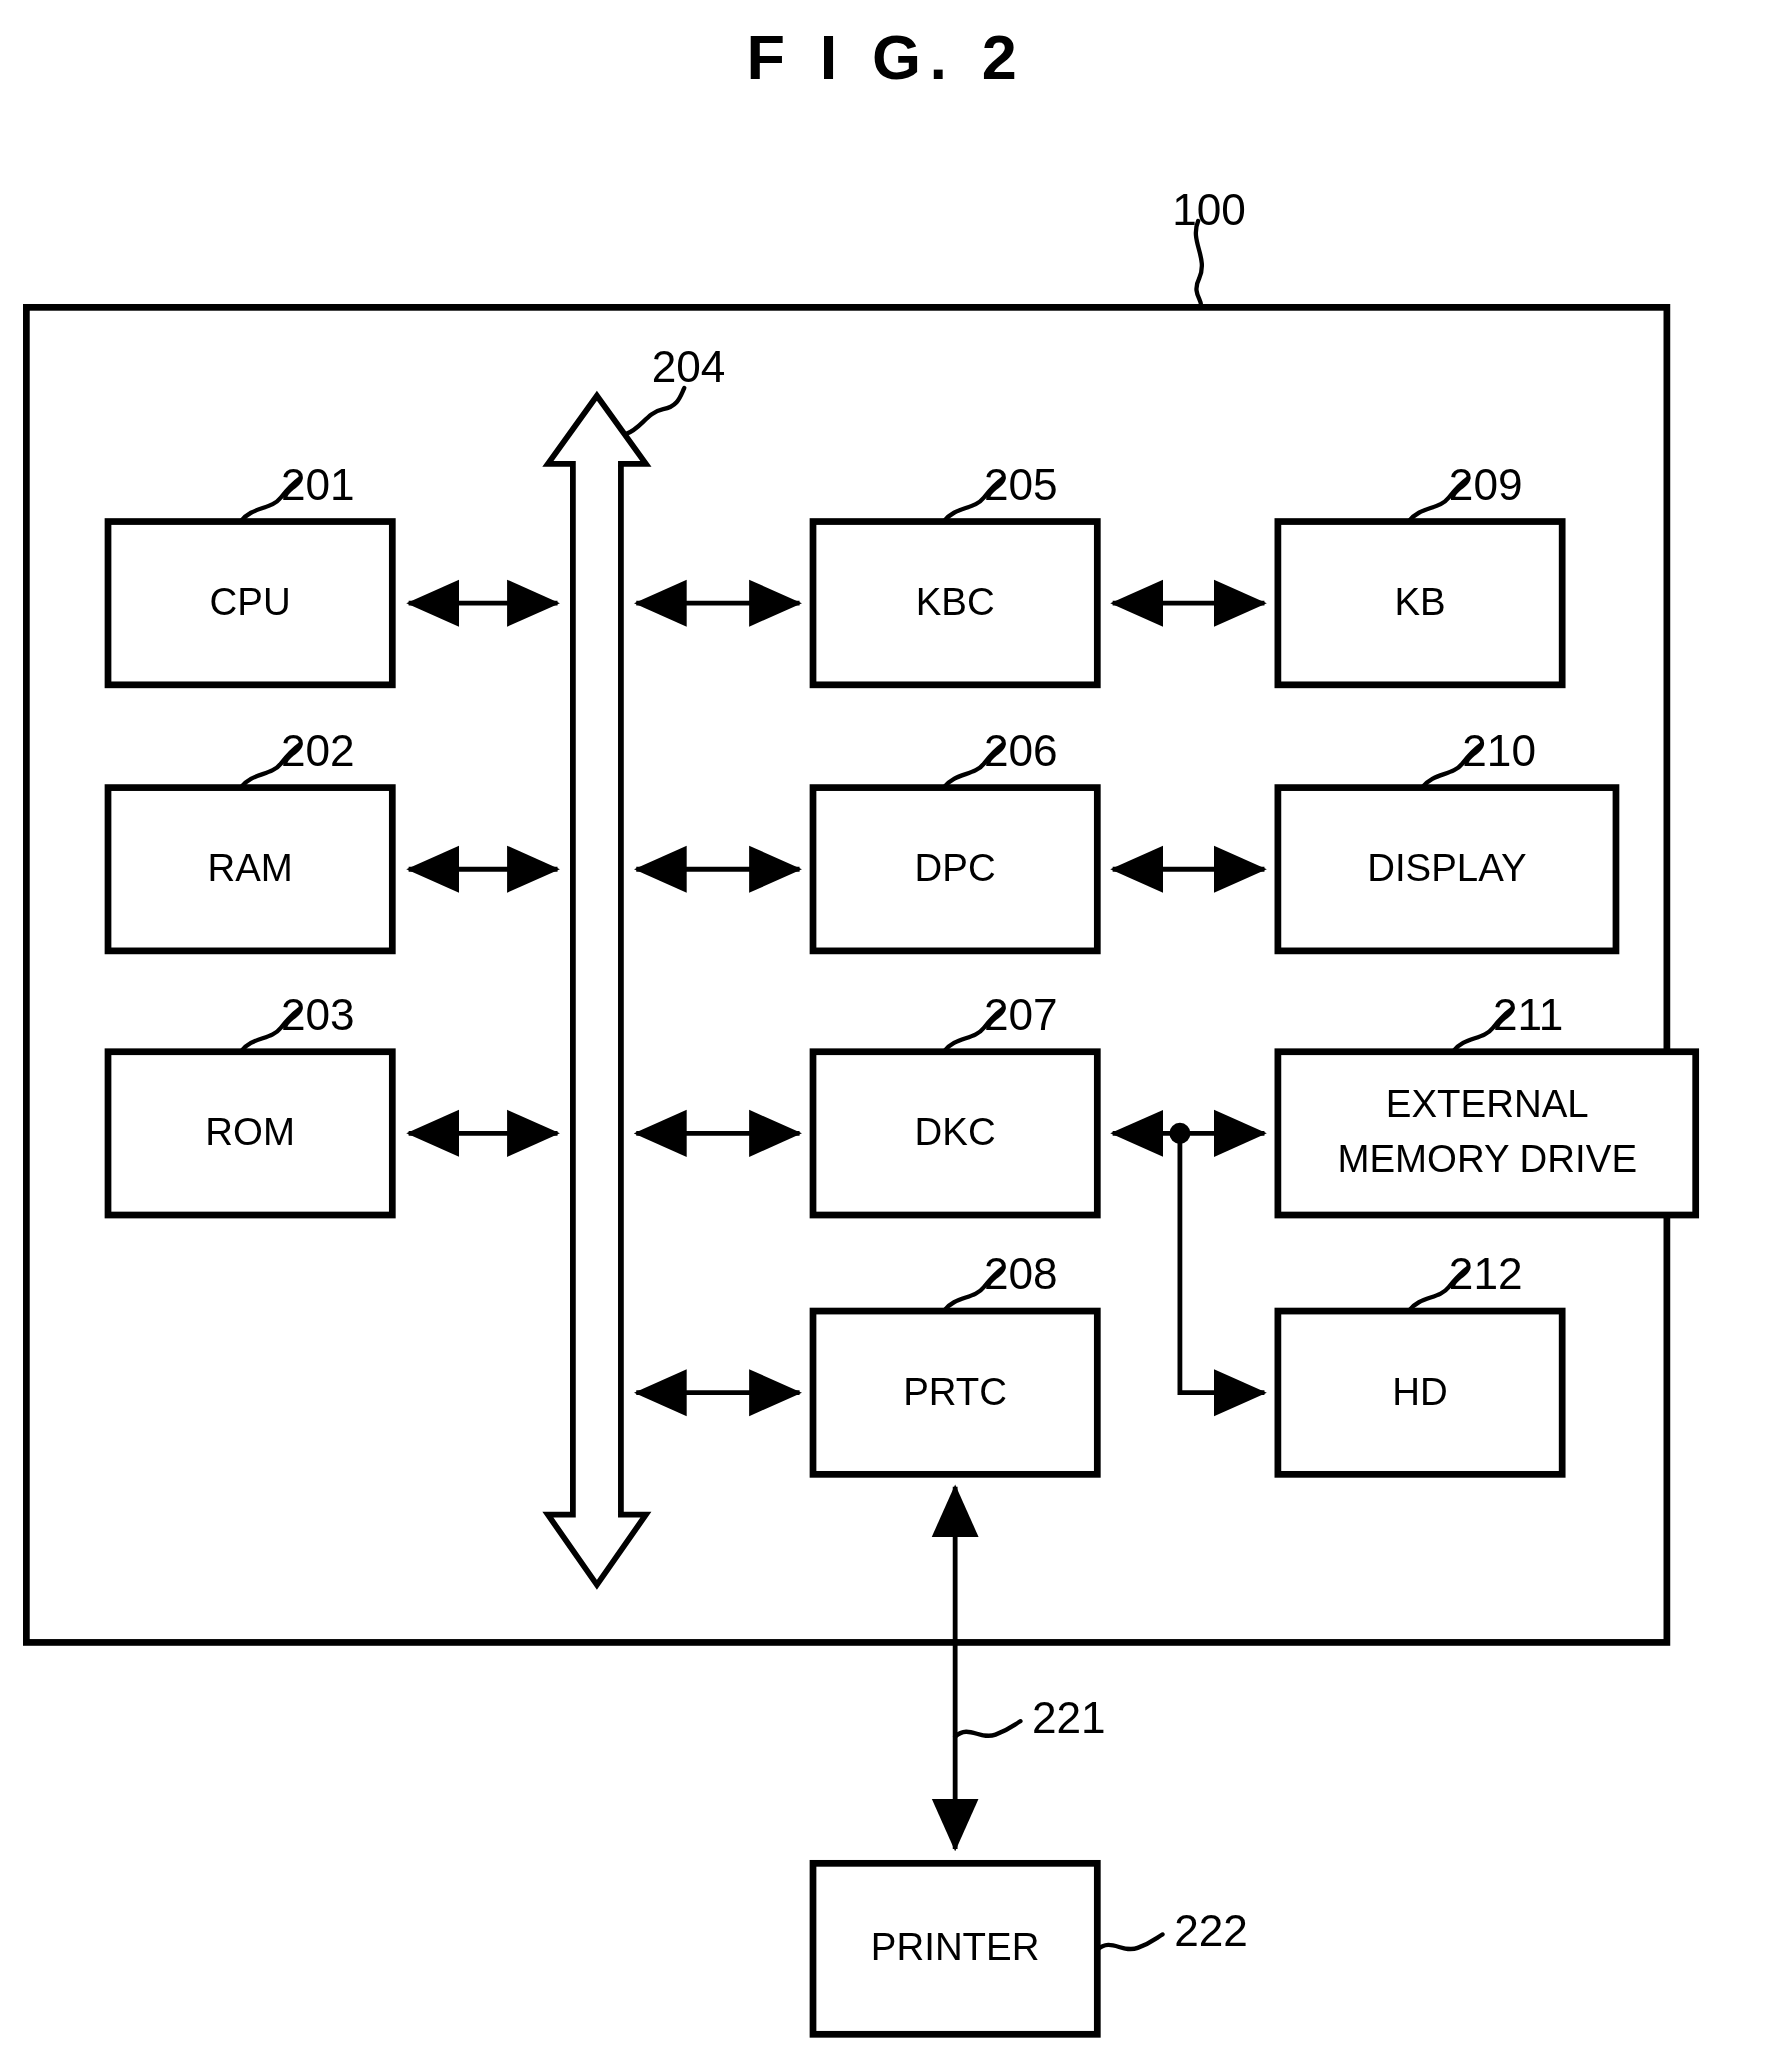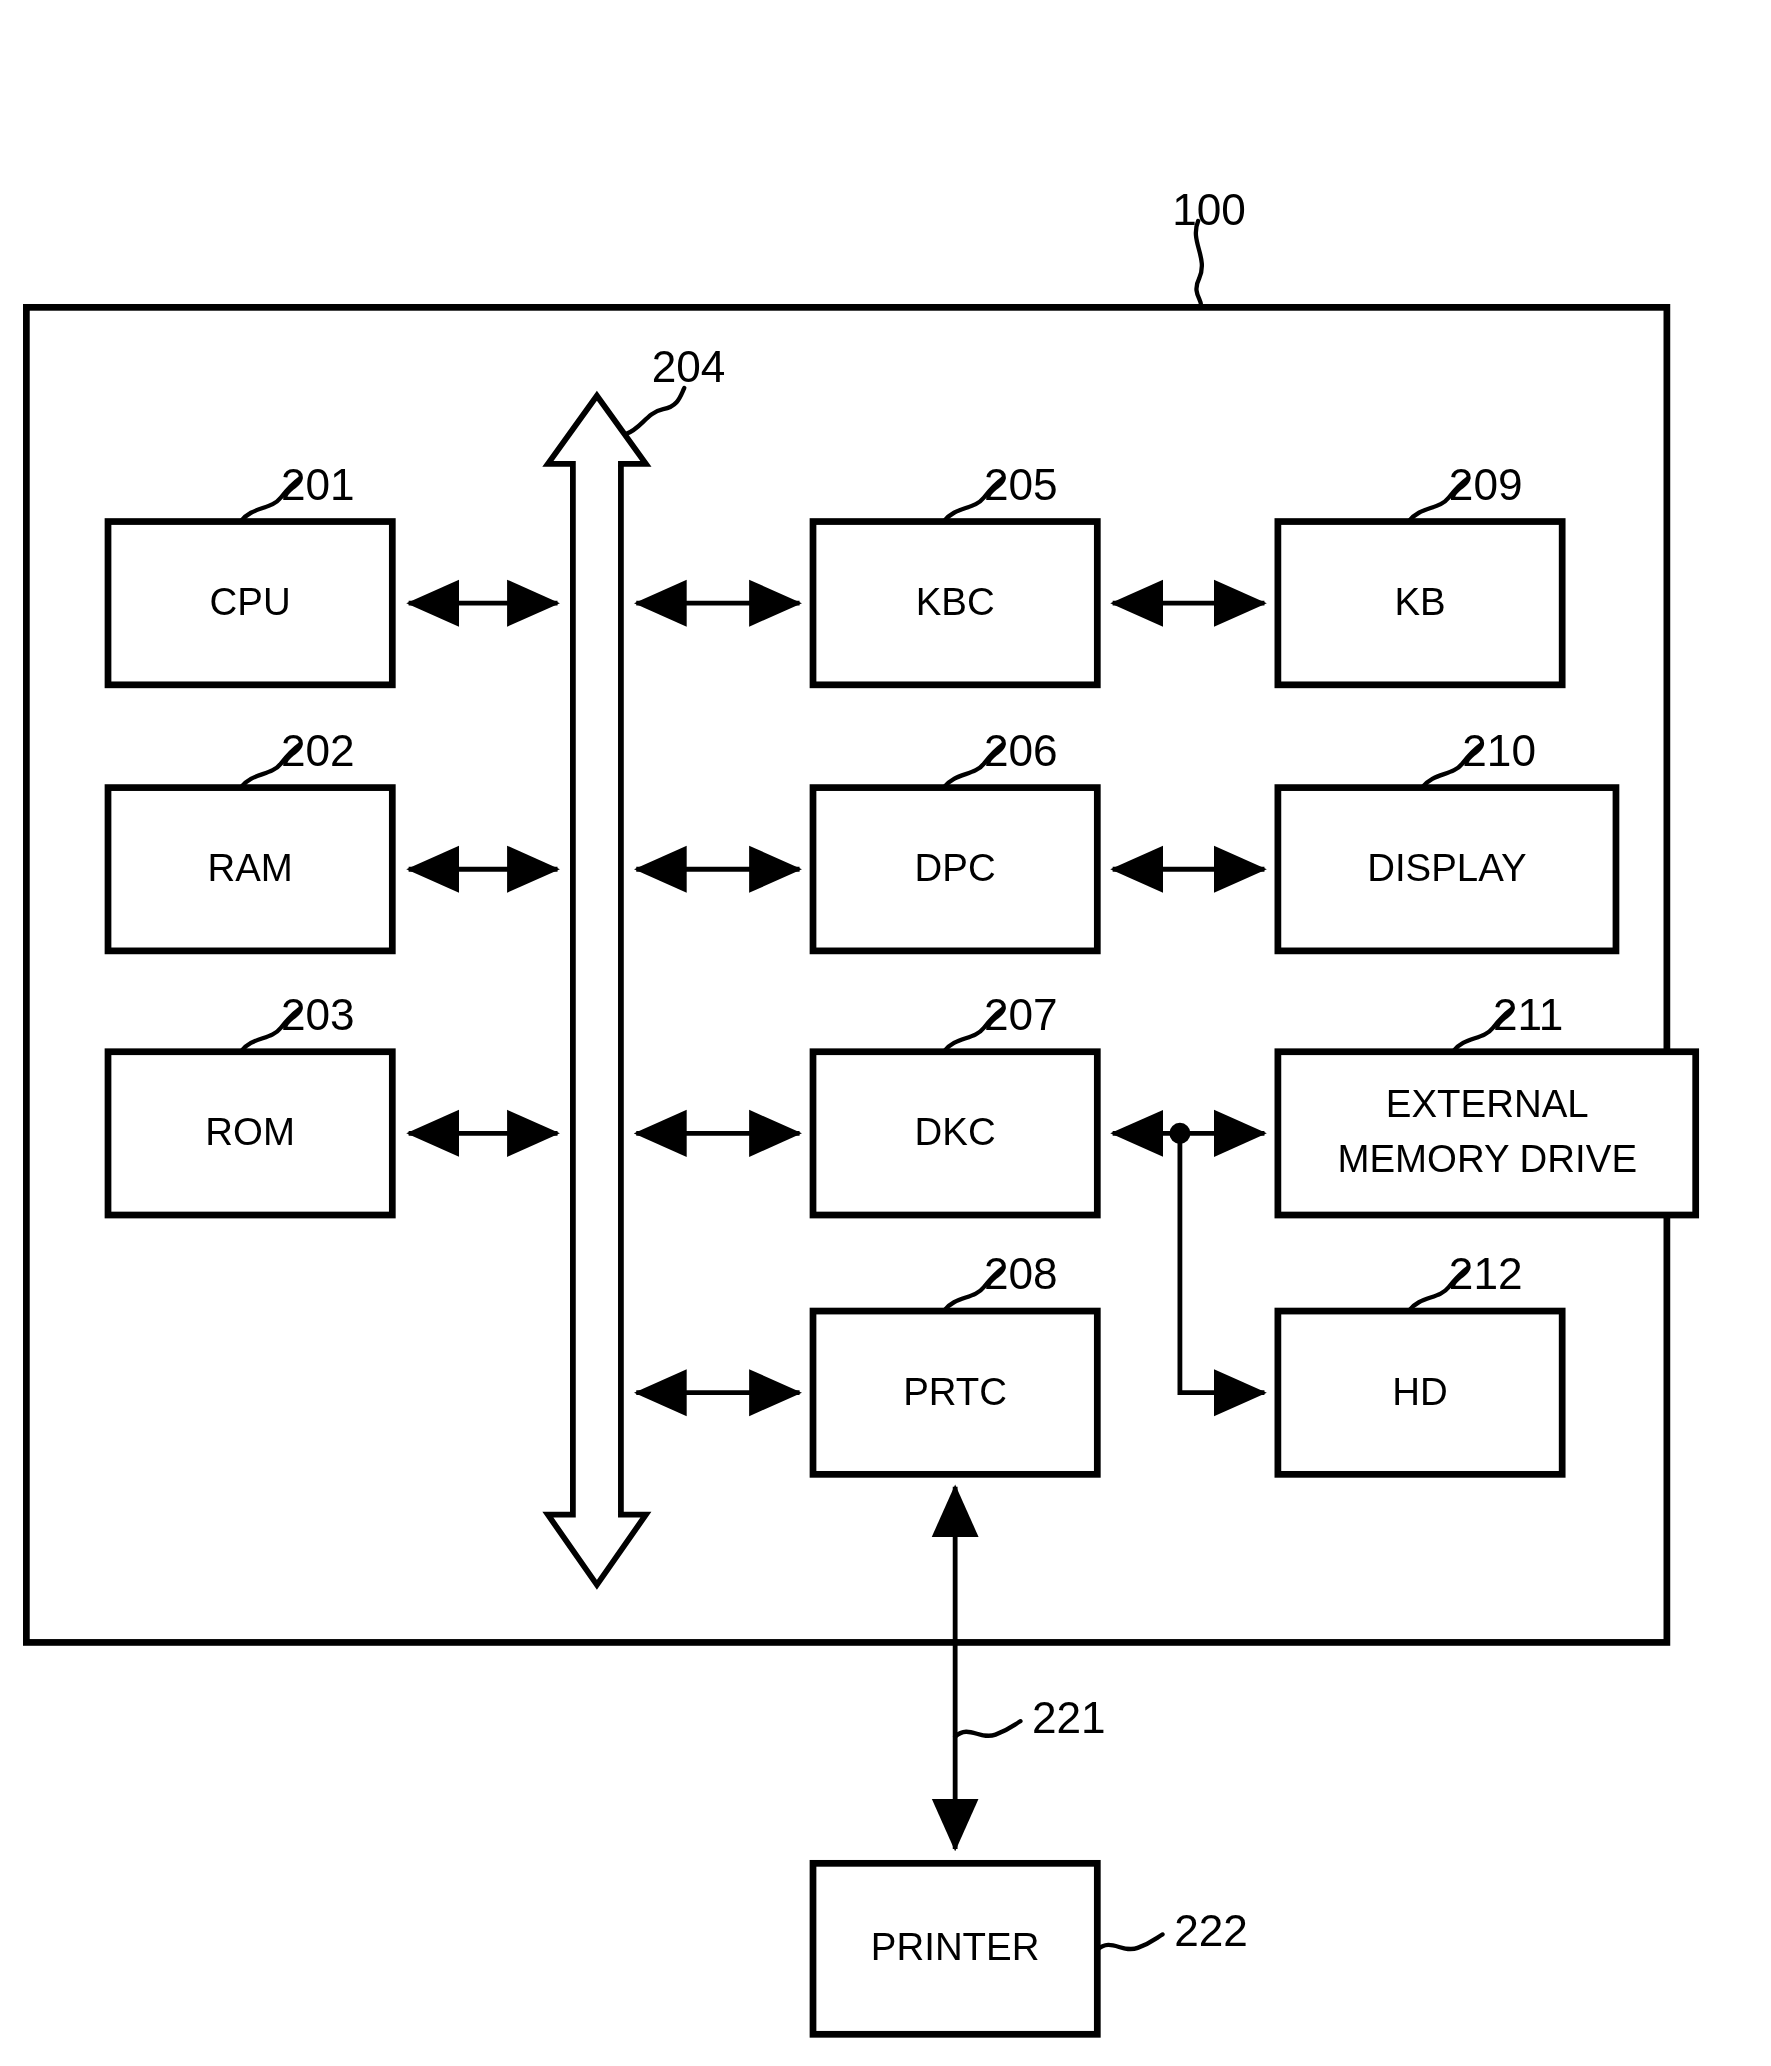--- a/index.html
+++ b/index.html
@@ -81,20 +81,21 @@
     font-weight: bold;
     letter-spacing: 8.6px;
     color: #000000;
   }
 </style>
 </head>
 <body>
 
 <div id="figure-root">
 
+  <div class="fig-title">F I G.  2</div>
 
   <svg class="diagram" viewBox="0 0 1844 2151">
     <defs>
       <marker id="ah" markerWidth="11" markerHeight="11" refX="10.5" refY="5.5" orient="auto" markerUnits="strokeWidth">
         <path d="M0,0.6 L11,5.5 L0,10.4 Z" class="arrowfill"></path>
       </marker>
       <marker id="ahStart" markerWidth="11" markerHeight="11" refX="10.5" refY="5.5" orient="auto-start-reverse" markerUnits="strokeWidth">
         <path d="M0,0.6 L11,5.5 L0,10.4 Z" class="arrowfill"></path>
       </marker>
     </defs>

